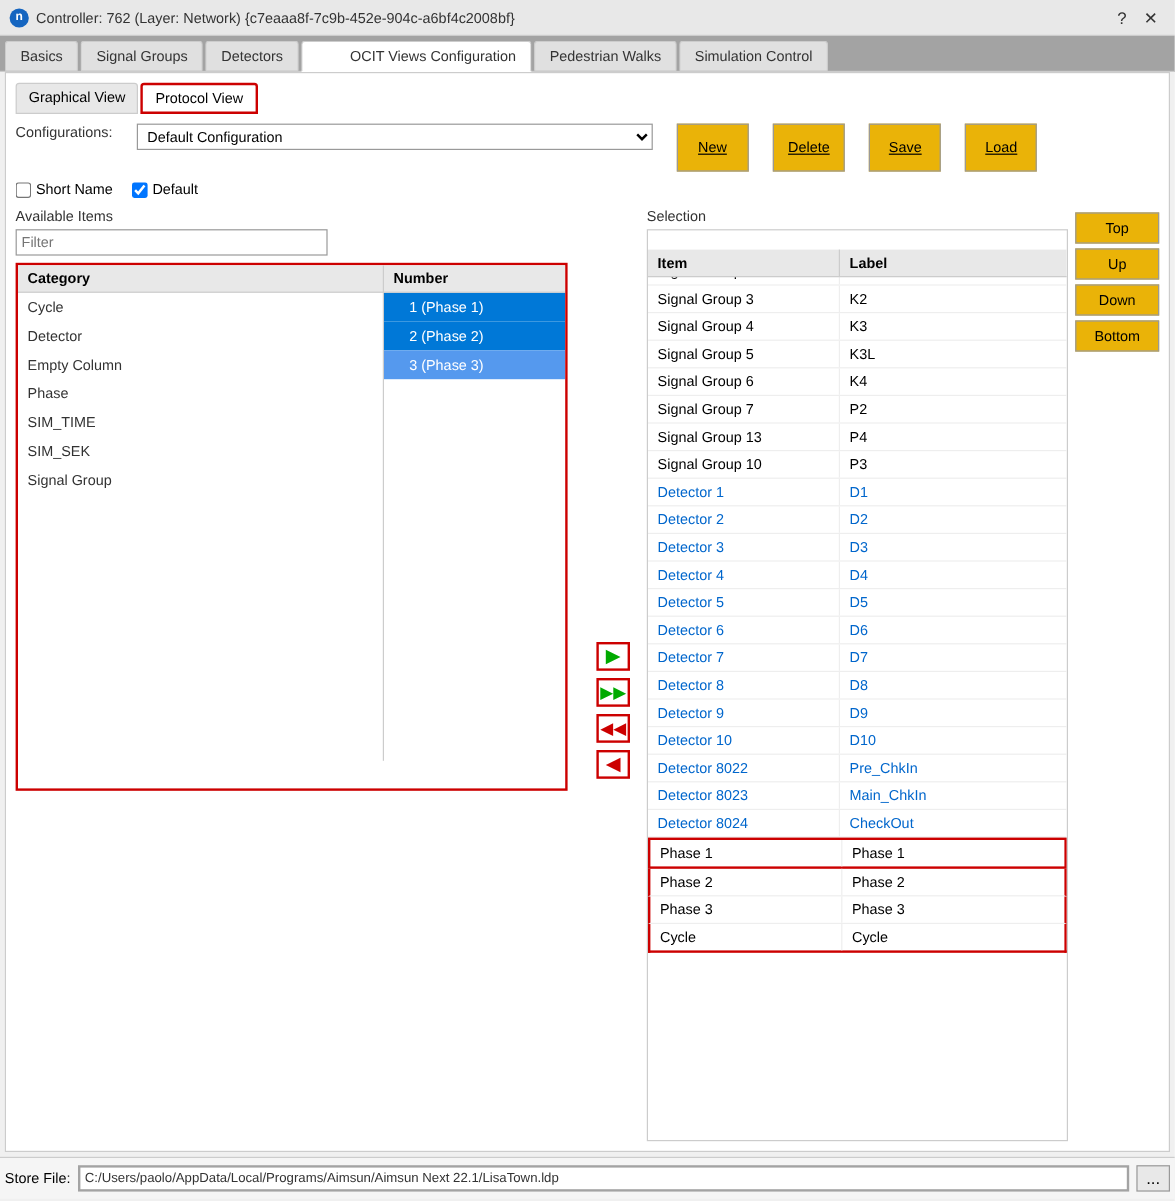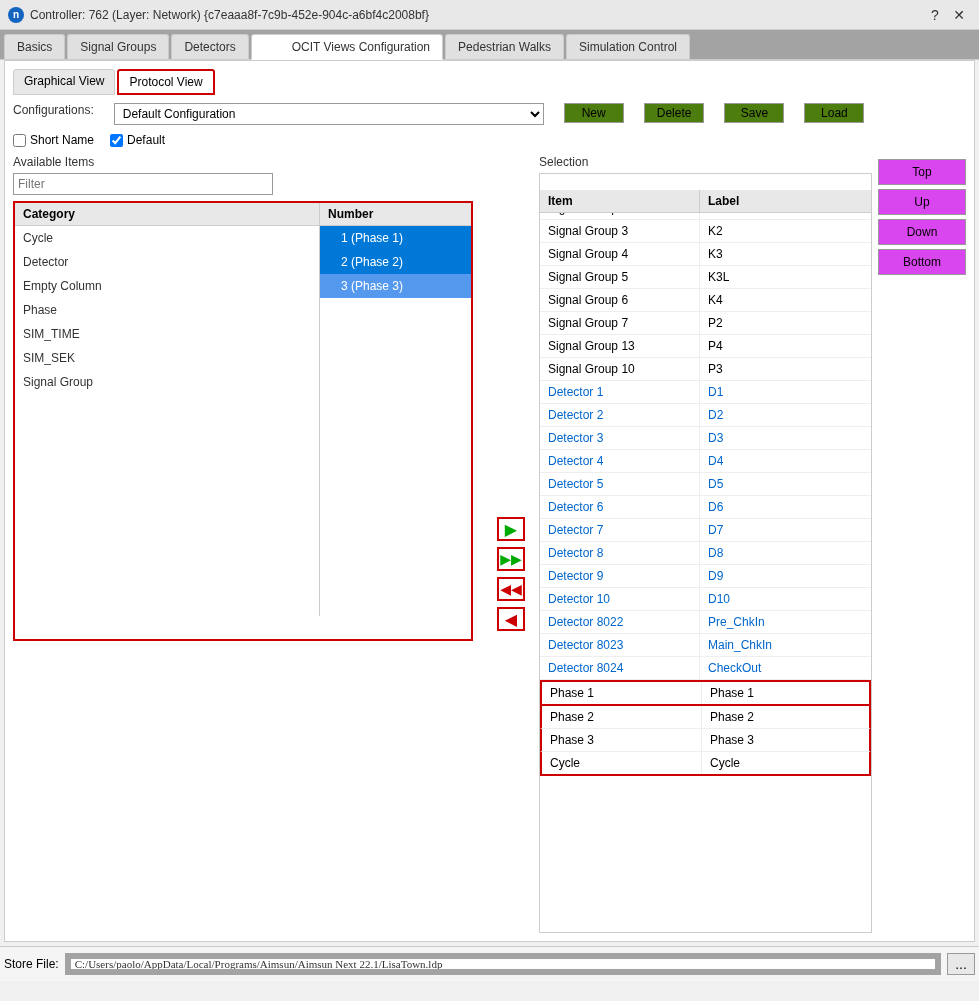--- a/index.html
+++ b/index.html
@@ -93,26 +93,27 @@
     .config-label { color: #333; white-space: nowrap; }
     .config-select {
       flex: 1;
       max-width: 430px;
       height: 22px;
       border: 1px solid #999;
       background: #fff;
       padding: 0 4px;
     }
     .config-btn {
-      height: 20px;
+      height: 40px;
       padding: 0 12px;
       border: 1px solid #999;
-      background: #4d7c0f;
+      background: #eab308;
       cursor: pointer;
       min-width: 60px;
+      text-decoration: underline;
     }
 
     .checkbox-row {
       display: flex;
       gap: 16px;
       margin-bottom: 8px;
       align-items: center;
     }
     .checkbox-item { display: flex; align-items: center; gap: 4px; cursor: pointer; }
 
@@ -239,45 +240,44 @@
     .sel-cell-label { flex: 1; padding: 4px 8px; }
     .text-blue { color: #0066cc; }
 
     .order-btns {
       display: flex;
       flex-direction: column;
       gap: 4px;
       padding-top: 4px;
     }
     .order-btn {
-      width: 88px; height: 26px;
+      width: 70px; height: 26px;
       border: 1px solid #999;
-      background: #d946ef;
+      background: #eab308;
       cursor: pointer;
     }
 
     .store-file-row {
       display: flex;
       align-items: center;
       gap: 6px;
       padding: 6px 4px;
       border-top: 1px solid #ccc;
       margin-top: 4px;
       background: #f5f5f5;
     }
     .store-label { white-space: nowrap; }
     .store-path {
       flex: 1;
       height: 22px;
-      border: 6px solid #a3a3a3;
+      border: 2px solid #a3a3a3;
       background: #fff;
       padding: 0 4px;
       color: #333;
       font-size: 11px;
-      font-family: Liberation Serif, serif;
     }
     .store-browse-btn {
       width: 28px; height: 22px;
       border: 1px solid #999;
       background: #e8e8e8;
       cursor: pointer;
       display: flex; align-items: center; justify-content: center;
       font-size: 14px;
     }
 

